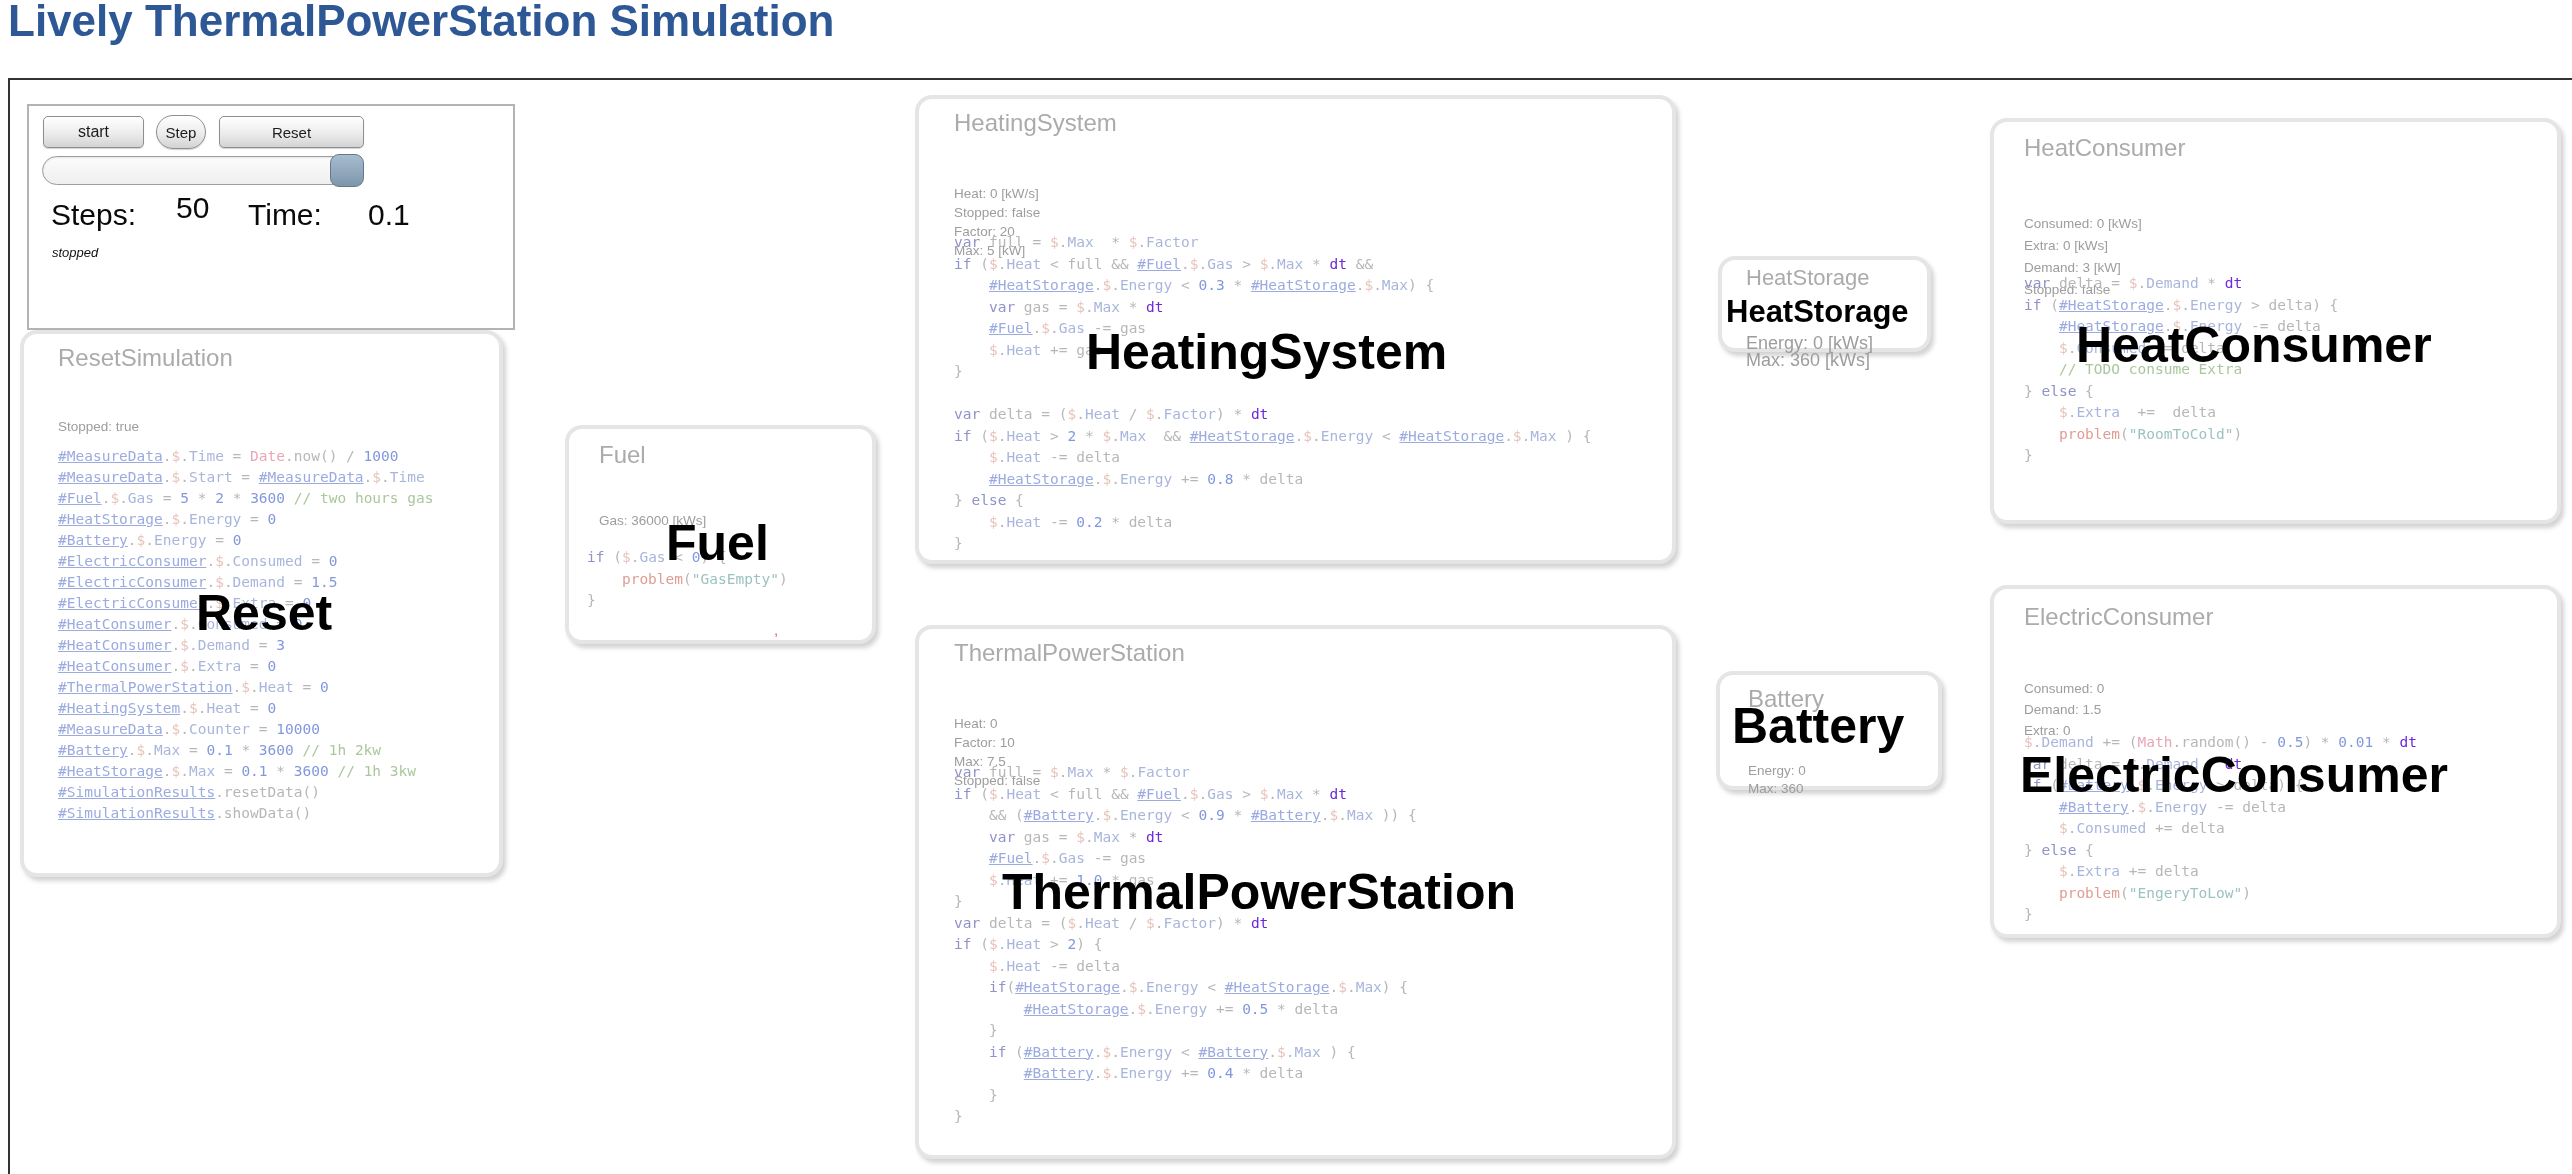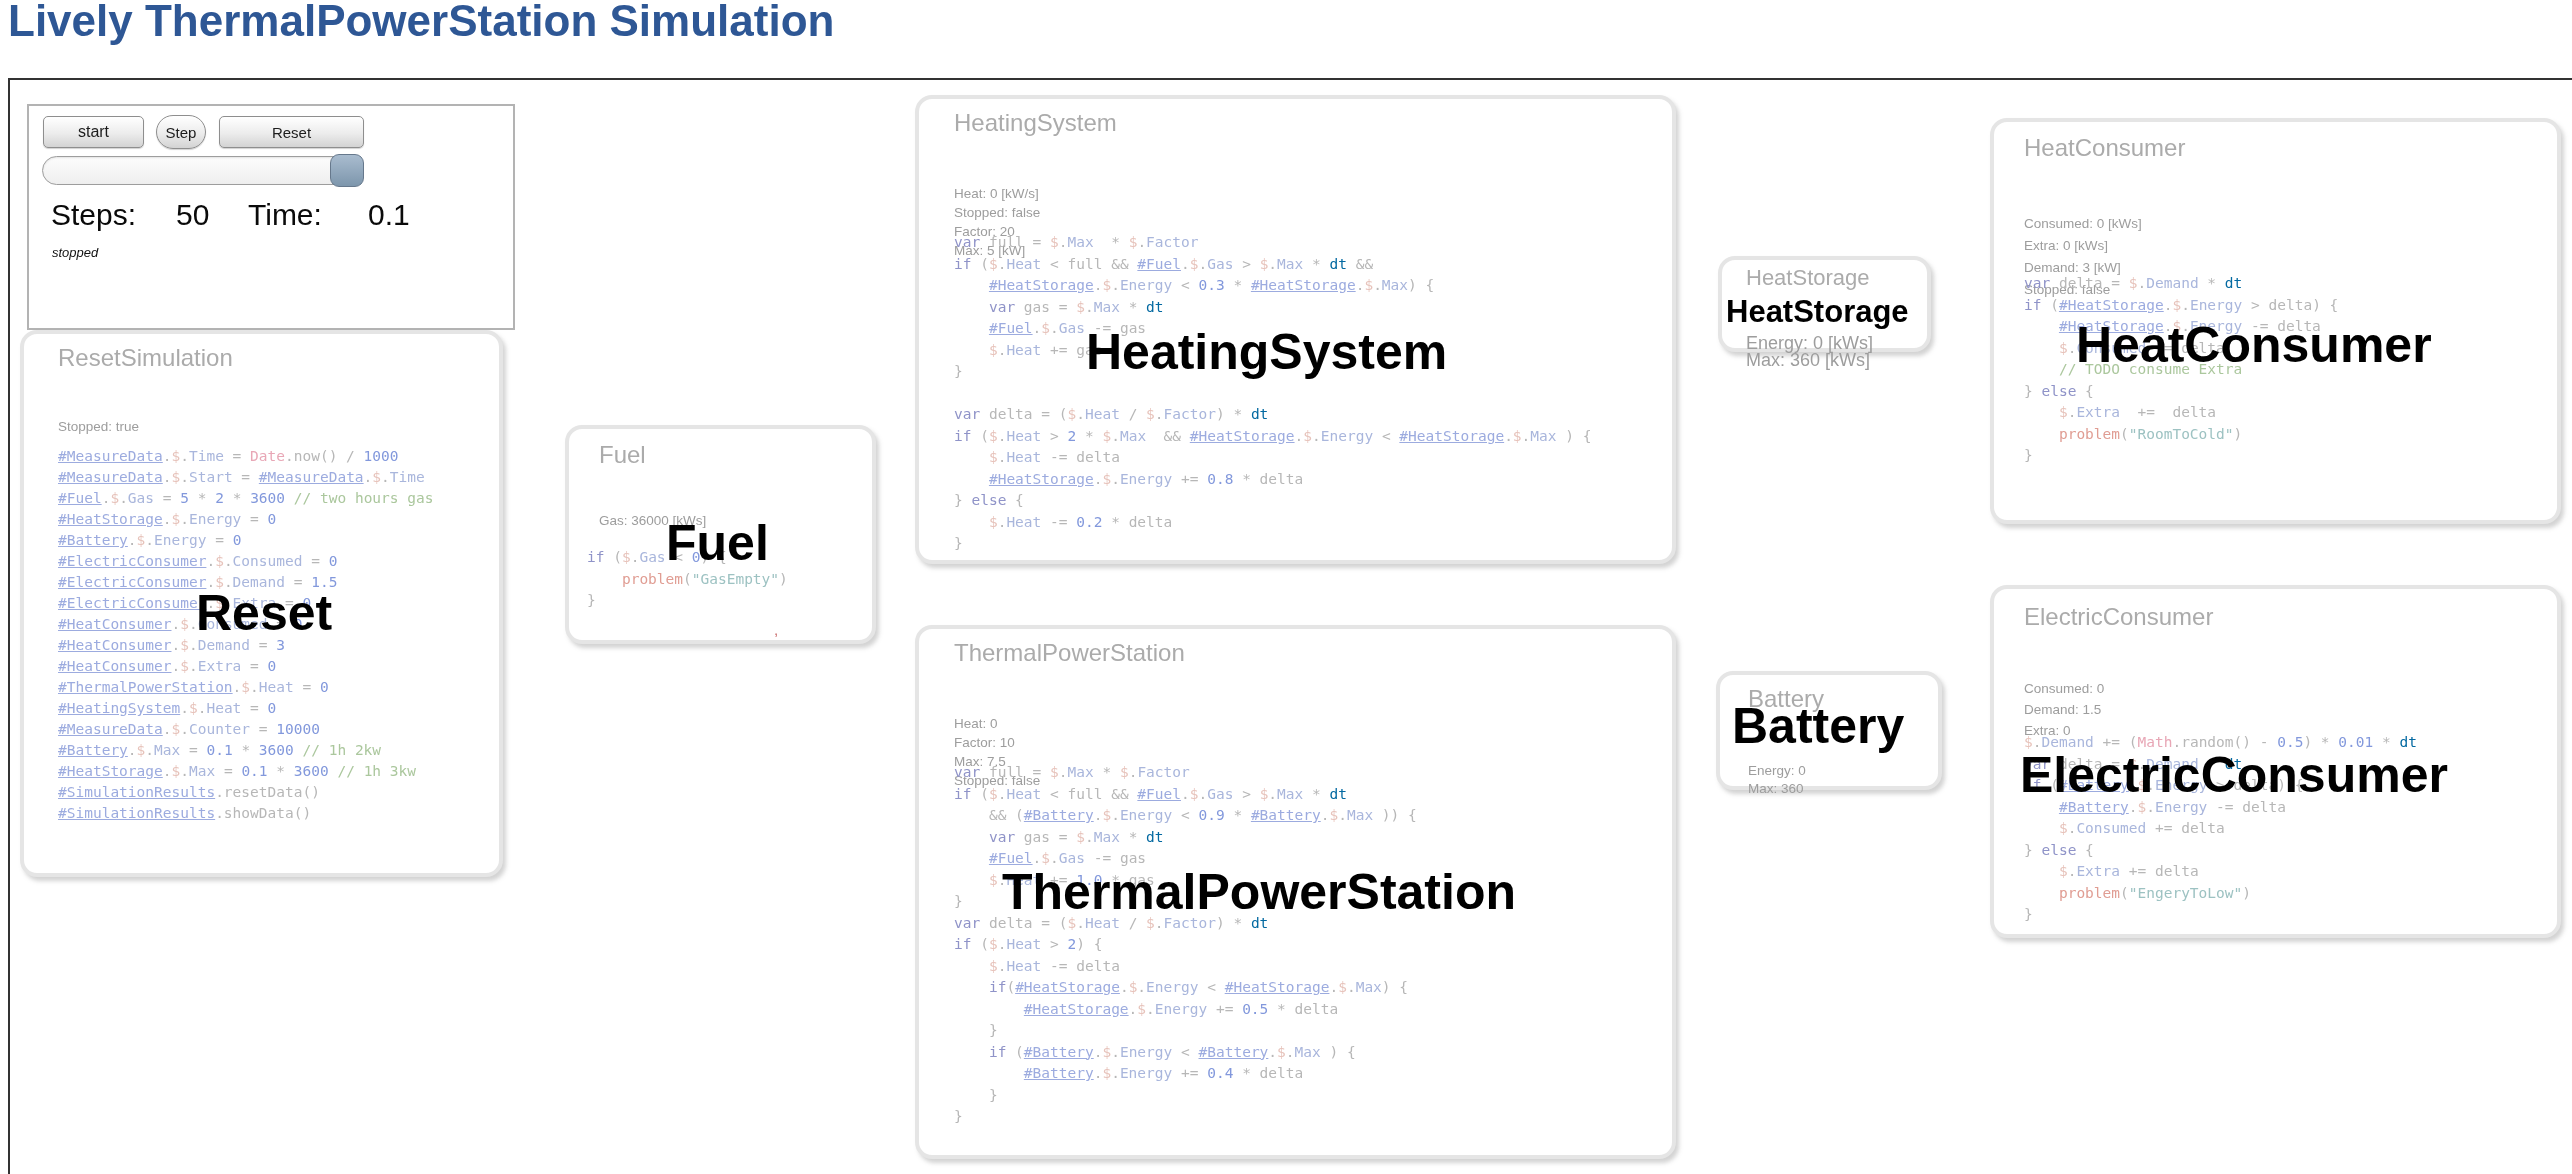--- a/index.html
+++ b/index.html
@@ -58,21 +58,21 @@
     position:absolute; left:34px; top:133px; margin:0;
     font-family:"DejaVu Sans Mono", monospace;
     font-size:14.5px; line-height:21.5px; color:#b7b7b7; white-space:pre;
   }
   .p-code .cm { color:#abc79d; }
   .p-code .st { color:#9dc2c2; }
   .p-code .rf { color:#9cabdf; text-decoration:underline; }
   .p-code .kw { color:#8f93c8;margin-top:14px; }
   .p-code .fn { color:#e09d93; }
   .p-code .gl { color:#e8a7b6; }
-  .p-code .dt { color:#0369a1; }
+  .p-code .dt { color:#6d28d9; }
   .p-code .nm { color:#8298dc; }
   .p-code .dl { color:#e7c3bb; }
   .p-code .pr { color:#a9b6dc; }
   .stray { position:absolute; font-size:15px; color:#c96a6a; }
   
   .overlay-label {
     position:absolute; font-weight:bold; color:#000;
     font-size:50px; line-height:1; white-space:nowrap;
   }
   .overlay-label.small { font-size:31px; }
@@ -87,21 +87,21 @@
   <div class="outer-box"></div>
 
   <div class="control-panel">
     <button class="btn btn-start">start</button>
     <button class="btn btn-step">Step</button>
     <button class="btn btn-reset">Reset</button>
     <div class="slider">
       <div class="slider-thumb"></div>
     </div>
     <span class="ro" style="left:22px;top:92px">Steps:</span>
-    <span class="ro" style="left:147px;top:92px">50</span>
+    <span class="ro" style="left:147px;top:85px">50</span>
     <span class="ro" style="left:219px;top:92px">Time:</span>
     <span class="ro" style="left:339px;top:92px">0.1</span>
     <div class="status">stopped</div>
   </div>
 
   <div class="panel" style="left:20px;top:330px;width:483px;height:547px">
     <div class="p-title">ResetSimulation</div>
     <div class="p-stats">Stopped: true</div>
     <pre class="p-code" style="top:112px;line-height:21px"><span class="rf">#MeasureData</span>.<span class="dl">$</span>.<span class="pr">Time</span> = <span class="gl">Date</span>.now() / <span class="nm">1000</span>
 <span class="rf">#MeasureData</span>.<span class="dl">$</span>.<span class="pr">Start</span> = <span class="rf">#MeasureData</span>.<span class="dl">$</span>.<span class="pr">Time</span>

